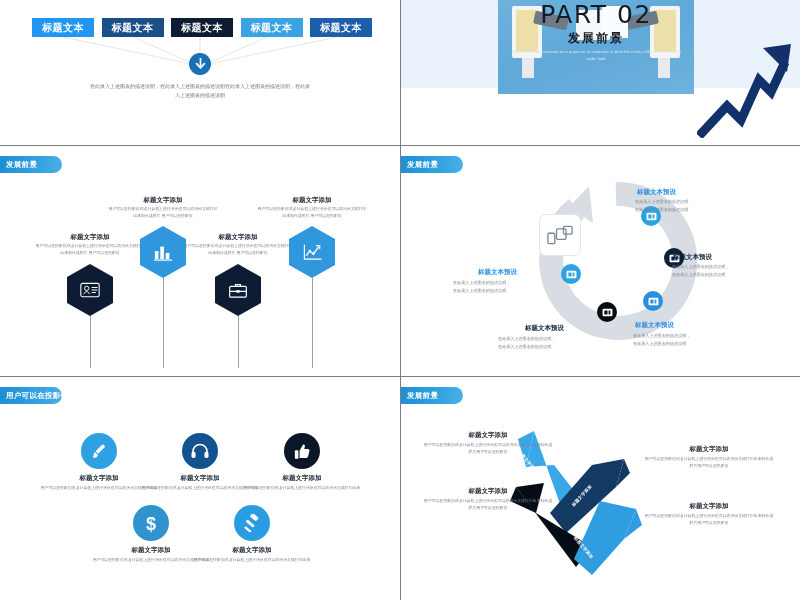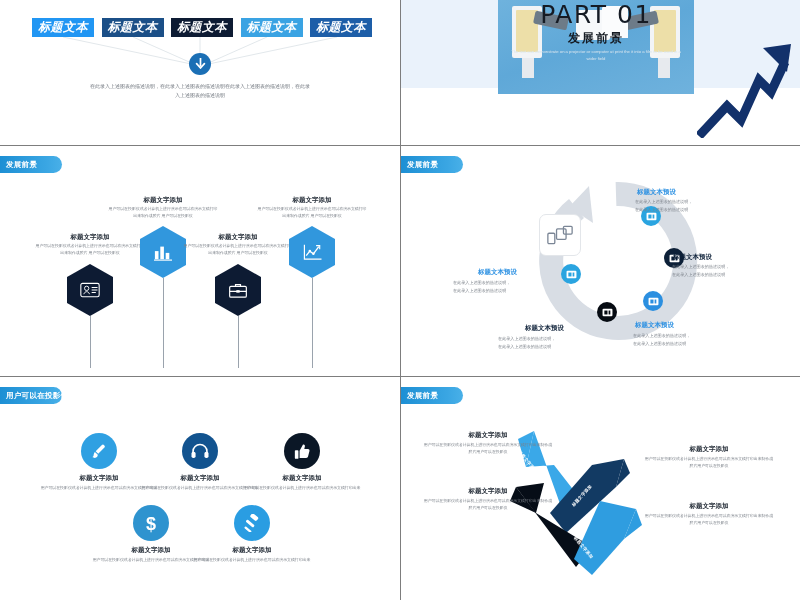--- a/index.html
+++ b/index.html
@@ -37,23 +37,22 @@
     letter-spacing: .3px;
     white-space: nowrap;
   }
   .p1-chips {
     position: absolute; top: 18px; left: 32px; width: 340px;
     display: flex; justify-content: space-between;
   }
   .chip {
     width: 62px; height: 19px;
     display: flex; align-items: center; justify-content: center;
-    color: #ffffff; font-size: 12px; font-weight: bold;
+    color: #ffffff; font-size: 10px; font-weight: bold;
     letter-spacing: .4px;
-    font-style: italic;
   }
   .chip.c0 { background: #2196f3; }
   .chip.c1 { background: #1b4f87; }
   .chip.c2 { background: #0d1b33; }
   .chip.c3 { background: #3aa3e3; }
   .chip.c4 { background: #1d5ea8; }
 
   .p1-lines { position: absolute; top: 37px; left: 0; width: 400px; height: 32px; }
   .p1-arrow {
     position: absolute; top: 53px; left: 50%; margin-left: -11px;
@@ -221,21 +220,21 @@
         <div class="mon-stand" style="left:24px; top:86px; width:12px; height:20px;"></div>
 
         <div class="mon" style="right:14px; top:34px; width:30px; height:52px;"></div>
         <div class="mon-screen" style="right:18px; top:38px; width:22px; height:42px;"></div>
         <div class="mon-arm" style="right:36px; top:42px; width:34px; height:13px; transform:rotate(-12deg);"></div>
         <div class="mon-stand" style="right:24px; top:86px; width:12px; height:20px;"></div>
 
         <div class="mon" style="left:78px; top:38px; width:34px; height:30px; background:#f6f8fa;"></div>
         <div class="mon" style="left:104px; top:34px; width:26px; height:32px; background:#fbfcfd; border-radius:3px 3px 0 0;"></div>
 
-        <div class="p2-title">PART 01</div>
+        <div class="p2-title">PART 02</div>
         <div class="p2-sub">发展前景</div>
         <div class="p2-eng">The text can demonstrate on a projector or computer at print the it into a film to be used in a wider field</div>
       </div>
 
       <svg class="p2-chart" width="96" height="120" viewBox="0 0 96 120">
         <path d="M2,118 L30,88 L44,102 L62,62 L74,74 L88,44" stroke="#12316b" stroke-width="9" fill="none" stroke-linejoin="miter"></path>
         <path d="M66,30 L94,26 L90,54 Z" fill="#12316b"></path>
       </svg>
     </div>
   </div>

